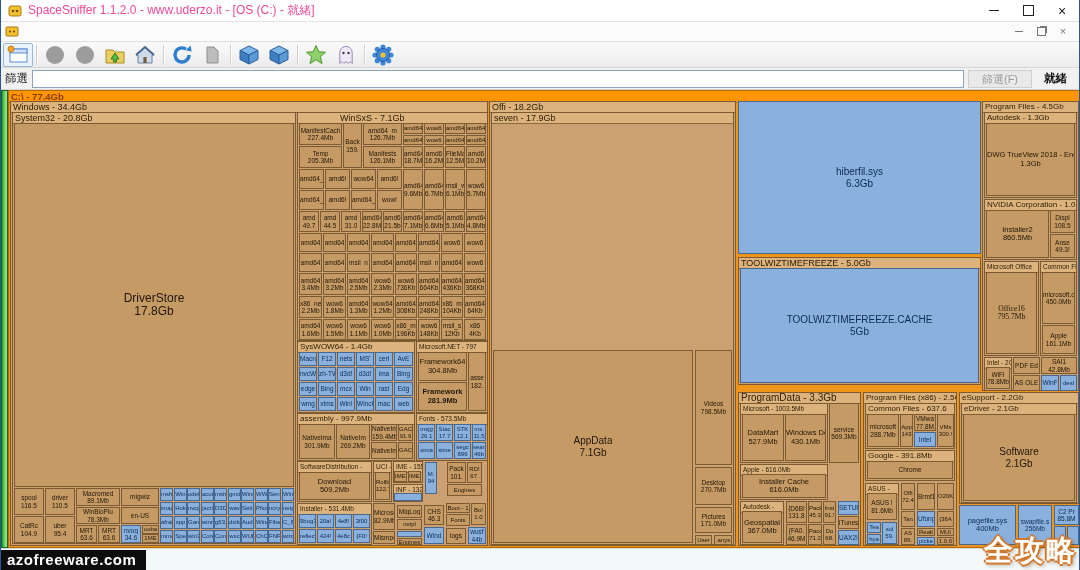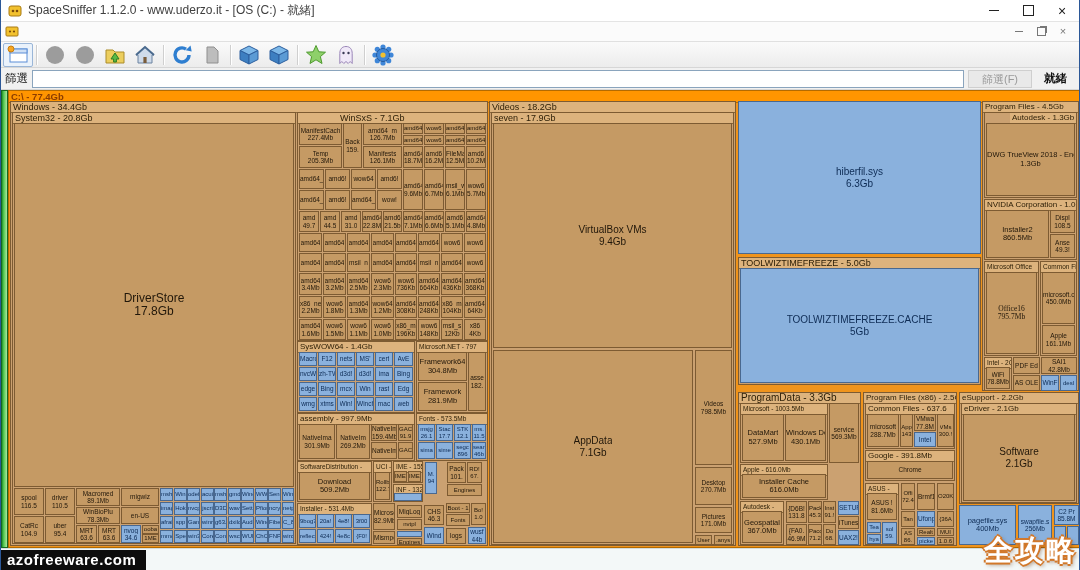--- a/index.html
+++ b/index.html
@@ -1,21 +1,21 @@
 <!DOCTYPE html>
 <html><head>
 <meta charset="utf-8">
 <style>
   html,body{margin:0;padding:0;background:#444;}
   #app{position:relative;width:1080px;height:570px;background:#f0f0f0;overflow:hidden;
        font-family:"Liberation Sans",sans-serif;border-left:1px solid #2b5797;border-right:1px solid #2b5797;box-sizing:border-box;}
   
   .titlebar{height:22px;background:#ffffff;display:flex;align-items:center;border-bottom:1px solid #e4e4e4;box-sizing:border-box;}
   .appicon{width:16px;height:16px;margin:0 5px 0 6px;flex:0 0 auto;}
-  .title{font-size:12px;color:#404040;white-space:nowrap;overflow:hidden;}
+  .title{font-size:12px;color:#ec4899;white-space:nowrap;overflow:hidden;}
   .wctrls{margin-left:auto;display:flex;height:100%;}
   .wbtn{width:34px;height:100%;display:flex;align-items:center;justify-content:center;color:#222;}
   .gl-min{width:10px;height:1px;background:#222;display:block;}
   .gl-max{width:9px;height:9px;border:1px solid #222;display:block;}
   .gl-close{font-size:14px;line-height:14px;}
   
   .menubar{height:20px;background:#fbfbfb;display:flex;align-items:center;border-bottom:1px solid #e0e0e0;box-sizing:border-box;}
   .menubar .appicon{width:14px;height:14px;margin:0 4px 0 4px;}
   .mitem{font-size:11.5px;color:#222;padding:0 8px;line-height:19px;}
   .mdictrls{margin-left:auto;display:flex;align-items:center;gap:10px;padding-right:10px;}
@@ -747,21 +747,21 @@
       <div class="cell leaf file" style="left: 393px; top: 307px; width: 19px; height: 14px; font-size: 6.5px;">
         <div class="n">web</div>
       </div>
       <div class="cell box" style="left: 415px; top: 251px; width: 72px; height: 72px;">
         <div class="strip" style="font-size: 6.5px;">Microsoft.NET - 797</div>
       </div>
       <div class="cell leaf dir" style="left: 417px; top: 262px; width: 49px; height: 29px; font-size: 7.5px;">
         <div class="n">Framework64</div>
         <div class="s">304.8Mb</div>
       </div>
-      <div class="cell leaf dir" style="left: 417px; top: 292px; width: 49px; height: 29px; font-size: 7.5px;">
+      <div class="cell leaf dir" style="left: 417px; top: 292px; width: 49px; height: 29px; font-size: 7.5px; font-weight: bold;">
         <div class="n">Framework</div>
         <div class="s">281.9Mb</div>
       </div>
       <div class="cell leaf dir" style="left: 467px; top: 262px; width: 18px; height: 59px; font-size: 6.5px;">
         <div class="n">asse</div>
         <div class="s">182.</div>
       </div>
       <div class="cell box" style="left: 296px; top: 323px; width: 118px; height: 48px;">
         <div class="strip" style="font-size: 8px;">assembly - 997.9Mb</div>
       </div>
@@ -924,28 +924,24 @@
       </div>
       <div class="cell leaf dir" style="left: 470px; top: 413px; width: 15px; height: 22px; font-size: 6px;">
         <div class="n">Bo!</div>
         <div class="s">1.0</div>
       </div>
       <div class="cell leaf file" style="left: 467px; top: 437px; width: 18px; height: 17px; font-size: 6.5px;">
         <div class="n">wusf</div>
         <div class="s">44b</div>
       </div>
       <div class="cell box" style="left: 488px; top: 11px; width: 247px; height: 445px;">
-        <div class="strip" style="font-size: 9px;">Videos - 18.2Gb</div>
+        <div class="strip" style="font-size: 9px;">Offi - 18.2Gb</div>
       </div>
       <div class="cell box" style="left: 490px; top: 22px; width: 243px; height: 433px;">
         <div class="strip" style="font-size: 9px;">seven - 17.9Gb</div>
-      </div>
-      <div class="cell leaf dir" style="left: 492px; top: 33px; width: 239px; height: 225px; font-size: 10px;">
-        <div class="n">VirtualBox VMs</div>
-        <div class="s">9.4Gb</div>
       </div>
       <div class="cell leaf dir" style="left: 492px; top: 260px; width: 200px; height: 193px; font-size: 10px;">
         <div class="n">AppData</div>
         <div class="s">7.1Gb</div>
       </div>
       <div class="cell leaf dir" style="left: 694px; top: 260px; width: 37px; height: 115px; font-size: 6.5px;">
         <div class="n">Videos</div>
         <div class="s">798.5Mb</div>
       </div>
       <div class="cell leaf dir" style="left: 694px; top: 377px; width: 37px; height: 38px; font-size: 6.5px;">
@@ -970,21 +966,21 @@
         <div class="strip" style="font-size: 9px;">TOOLWIZTIMEFREEZE - 5.0Gb</div>
       </div>
       <div class="cell leaf file" style="left: 739px; top: 178px; width: 239px; height: 115px; font-size: 10px;">
         <div class="n">TOOLWIZTIMEFREEZE.CACHE</div>
         <div class="s">5Gb</div>
       </div>
       <div class="cell box" style="left: 981px; top: 11px; width: 97px; height: 290px;">
         <div class="strip" style="font-size: 8px;">Program Files - 4.5Gb</div>
       </div>
       <div class="cell box" style="left: 983px; top: 22px; width: 93px; height: 86px;">
-        <div class="strip" style="font-size: 8px; margin-left: 25px;">Autodesk - 1.3Gb</div>
+        <div class="strip" style="font-size: 8px;">Autodesk - 1.3Gb</div>
       </div>
       <div class="cell leaf dir" style="left: 985px; top: 33px; width: 89px; height: 73px; font-size: 7.5px;">
         <div class="n">DWG TrueView 2018 - Engl</div>
         <div class="s">1.3Gb</div>
       </div>
       <div class="cell box" style="left: 983px; top: 109px; width: 93px; height: 61px;">
         <div class="strip" style="font-size: 8px;">NVIDIA Corporation - 1.0Gb</div>
       </div>
       <div class="cell leaf dir" style="left: 985px; top: 120px; width: 63px; height: 48px; font-size: 7.5px;">
         <div class="n">Installer2</div>

